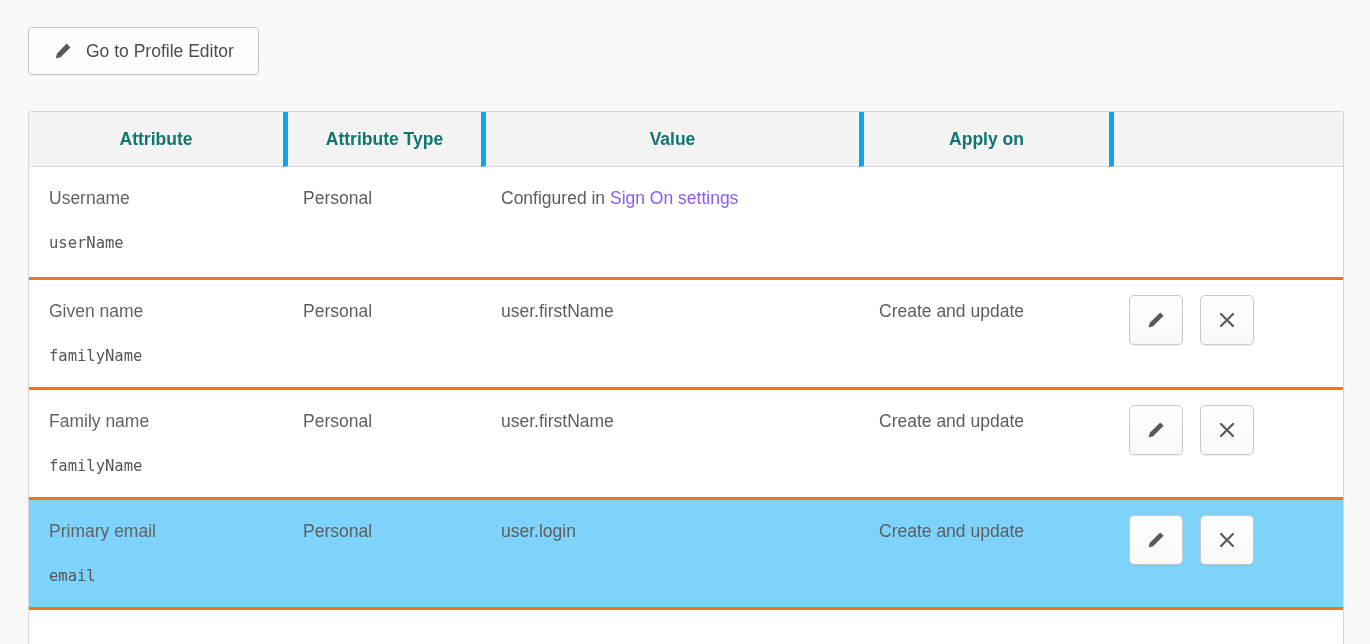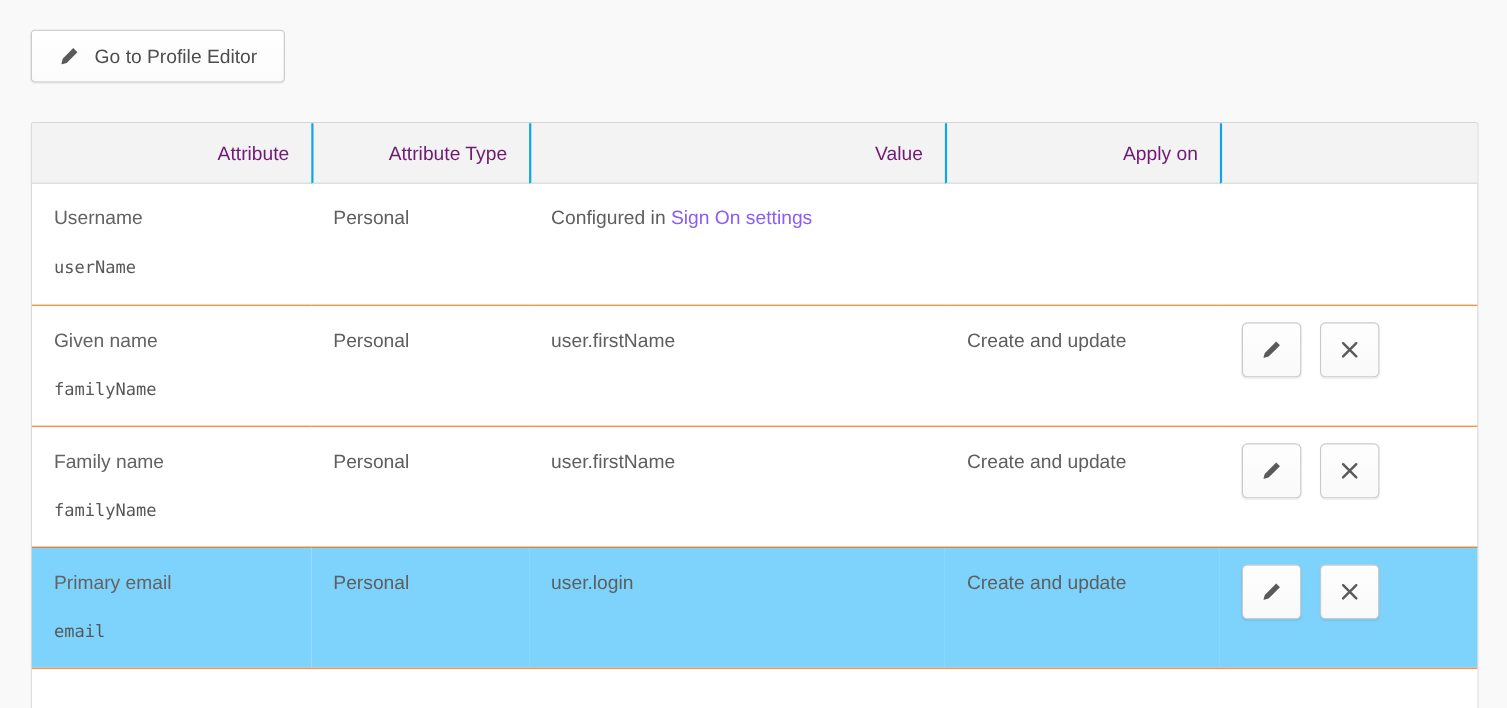--- a/index.html
+++ b/index.html
@@ -39,38 +39,38 @@
     border-collapse: separate;
     border-spacing: 0;
     background: #ffffff;
     border: 1px solid #d6d6d6;
     border-radius: 3px;
     table-layout: fixed;
   }
   thead th {
     height: 55px;
     background: #f3f3f3;
-    text-align: right;
-    font-weight: 400;
+    text-align: center;
+    font-weight: 700;
     font-size: 17.5px;
-    color: #701a75;
+    color: #0f766e;
     padding: 0 20px;
     border-bottom: 1px solid #d6d6d6;
     vertical-align: middle;
   }
-  thead th + th { border-left: 2px solid #0ea5e9; }
+  thead th + th { border-left: 5px solid #0ea5e9; }
   tbody td {
     vertical-align: top;
     padding: 20px 20px;
     height: 110px;
     font-size: 17.5px;
     color: #5e5e5e;
     line-height: 1.35;
   }
-  tbody tr + tr td { border-top: 1px solid #f97316; }
+  tbody tr + tr td { border-top: 3px solid #f97316; }
   tbody tr.highlighted td { background: #7dd3fc; }
   tbody tr.spacer-row td { height: 60px; background: #ffffff; }
 
   .attr-label { color: #636363; }
   .attr-code {
     font-family: "DejaVu Sans Mono", monospace;
     font-size: 15.5px;
     color: #575757;
     margin-top: 22px;
   }

